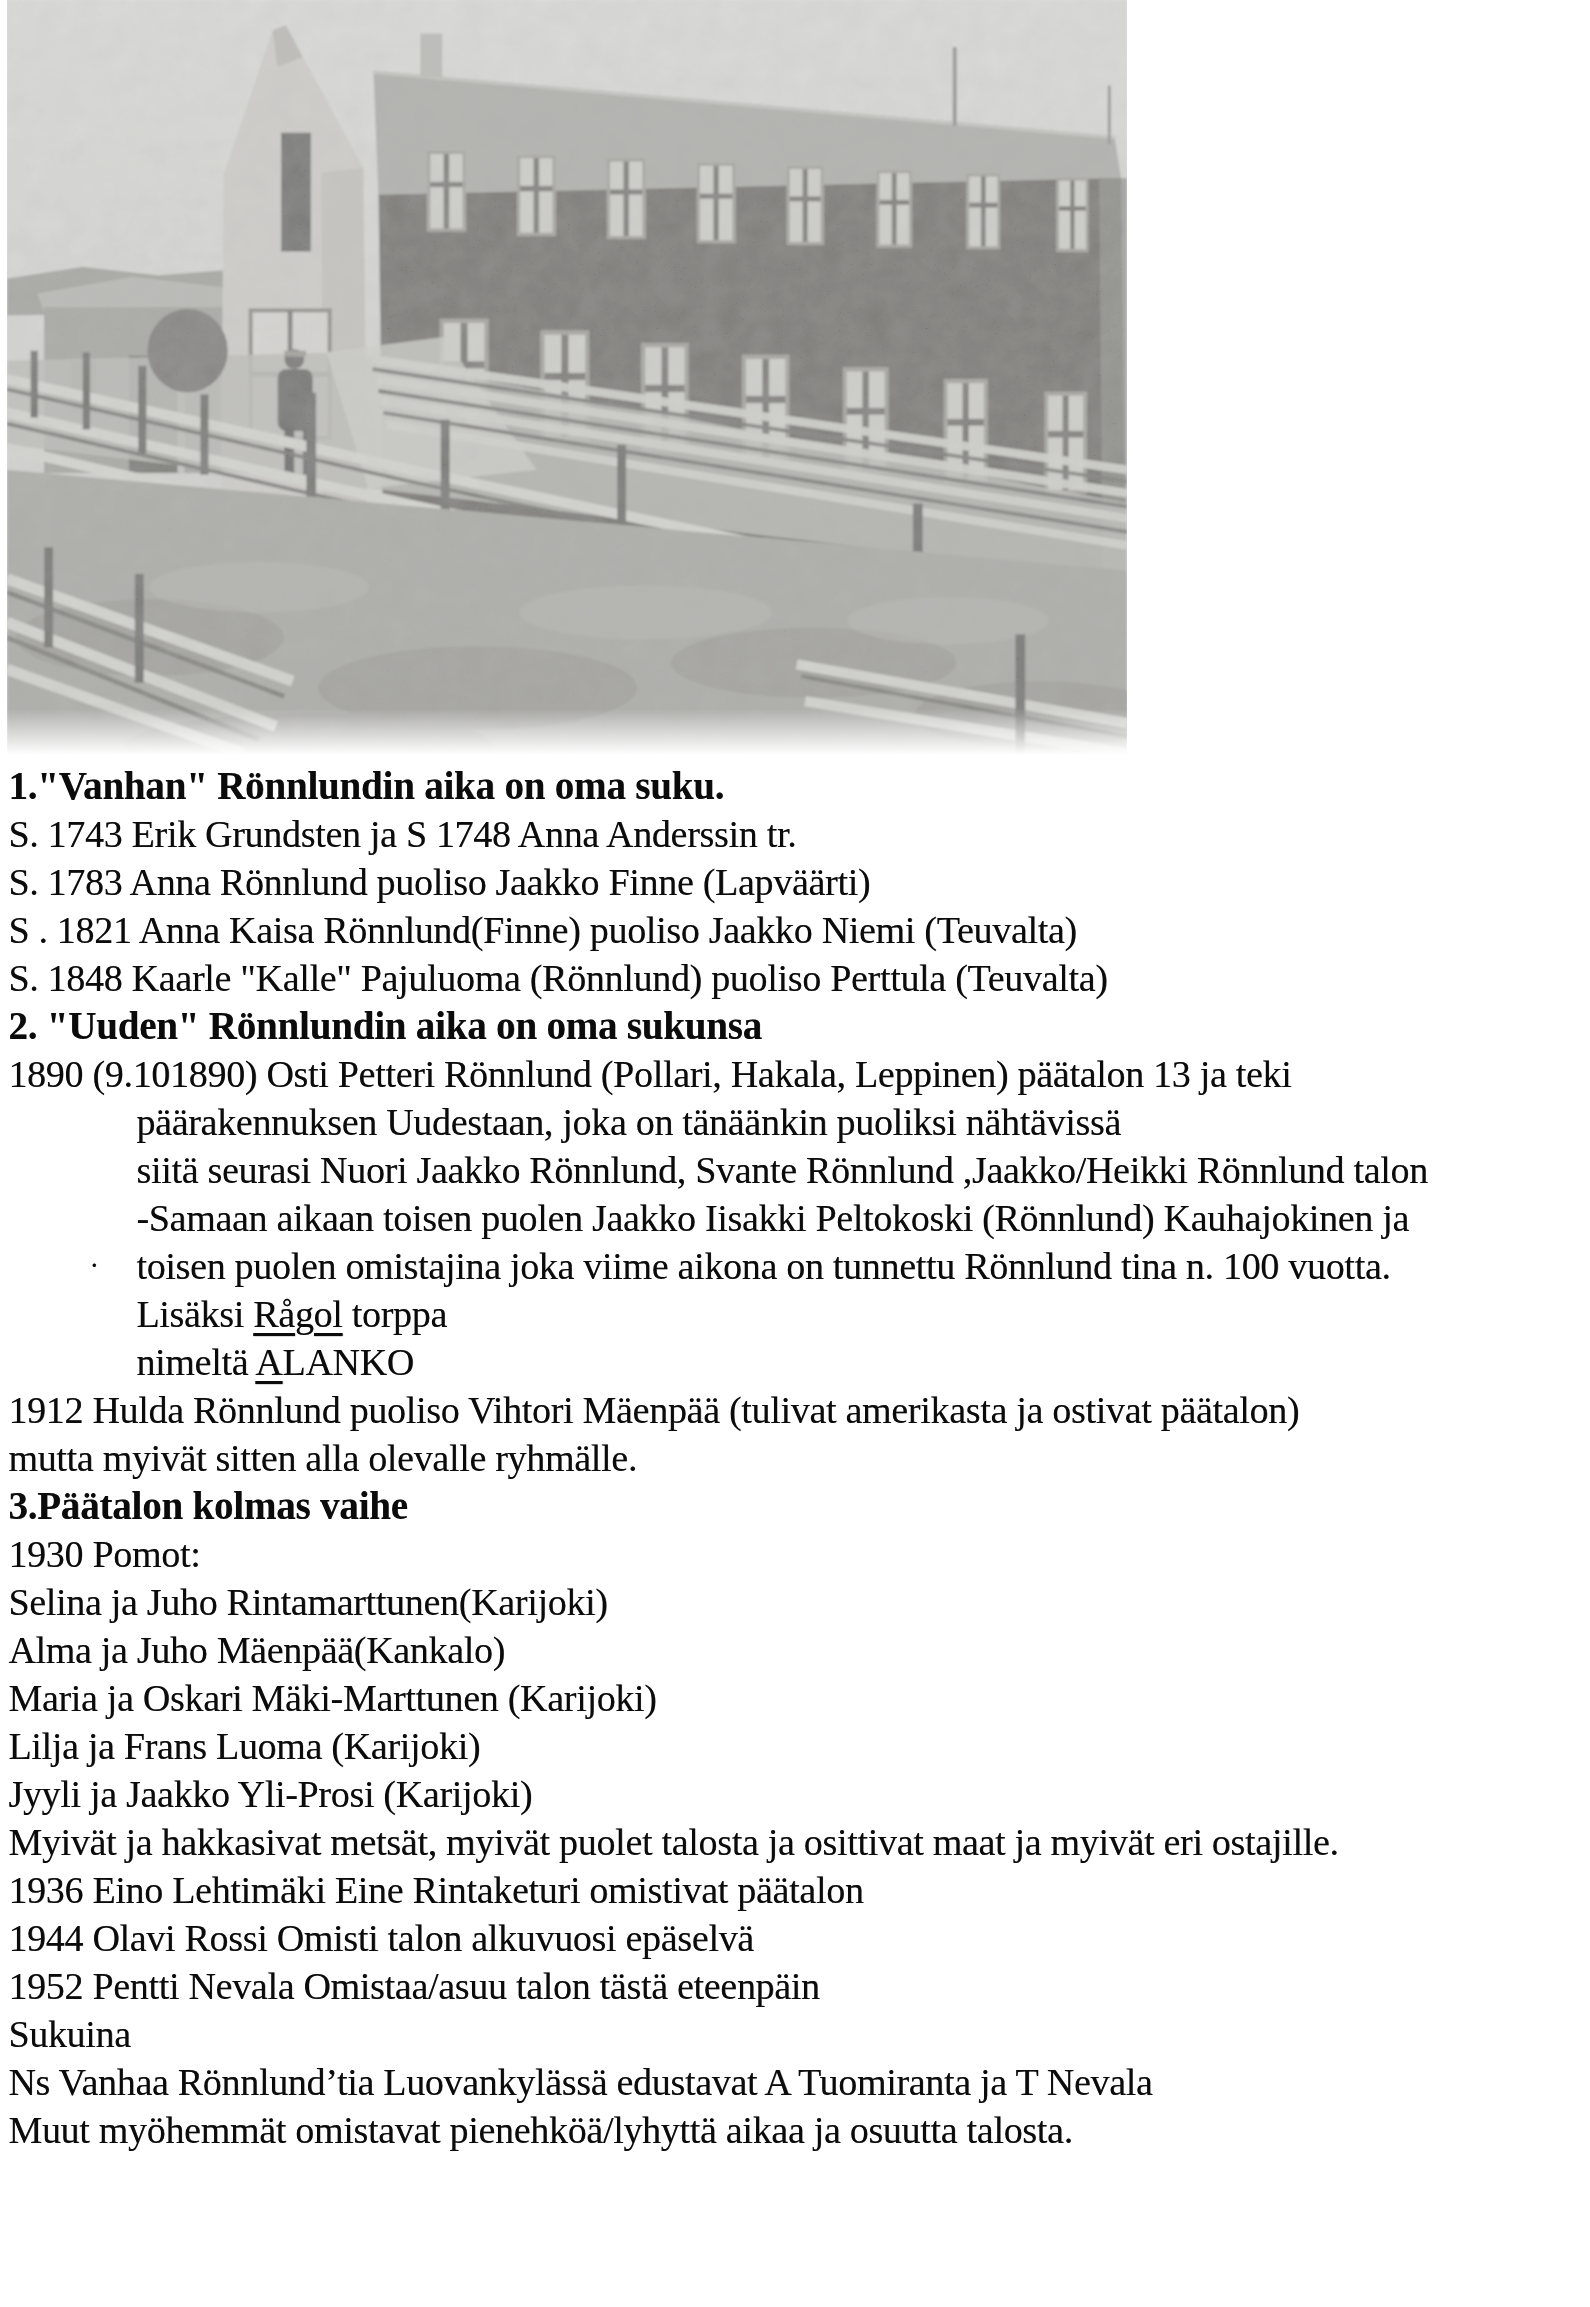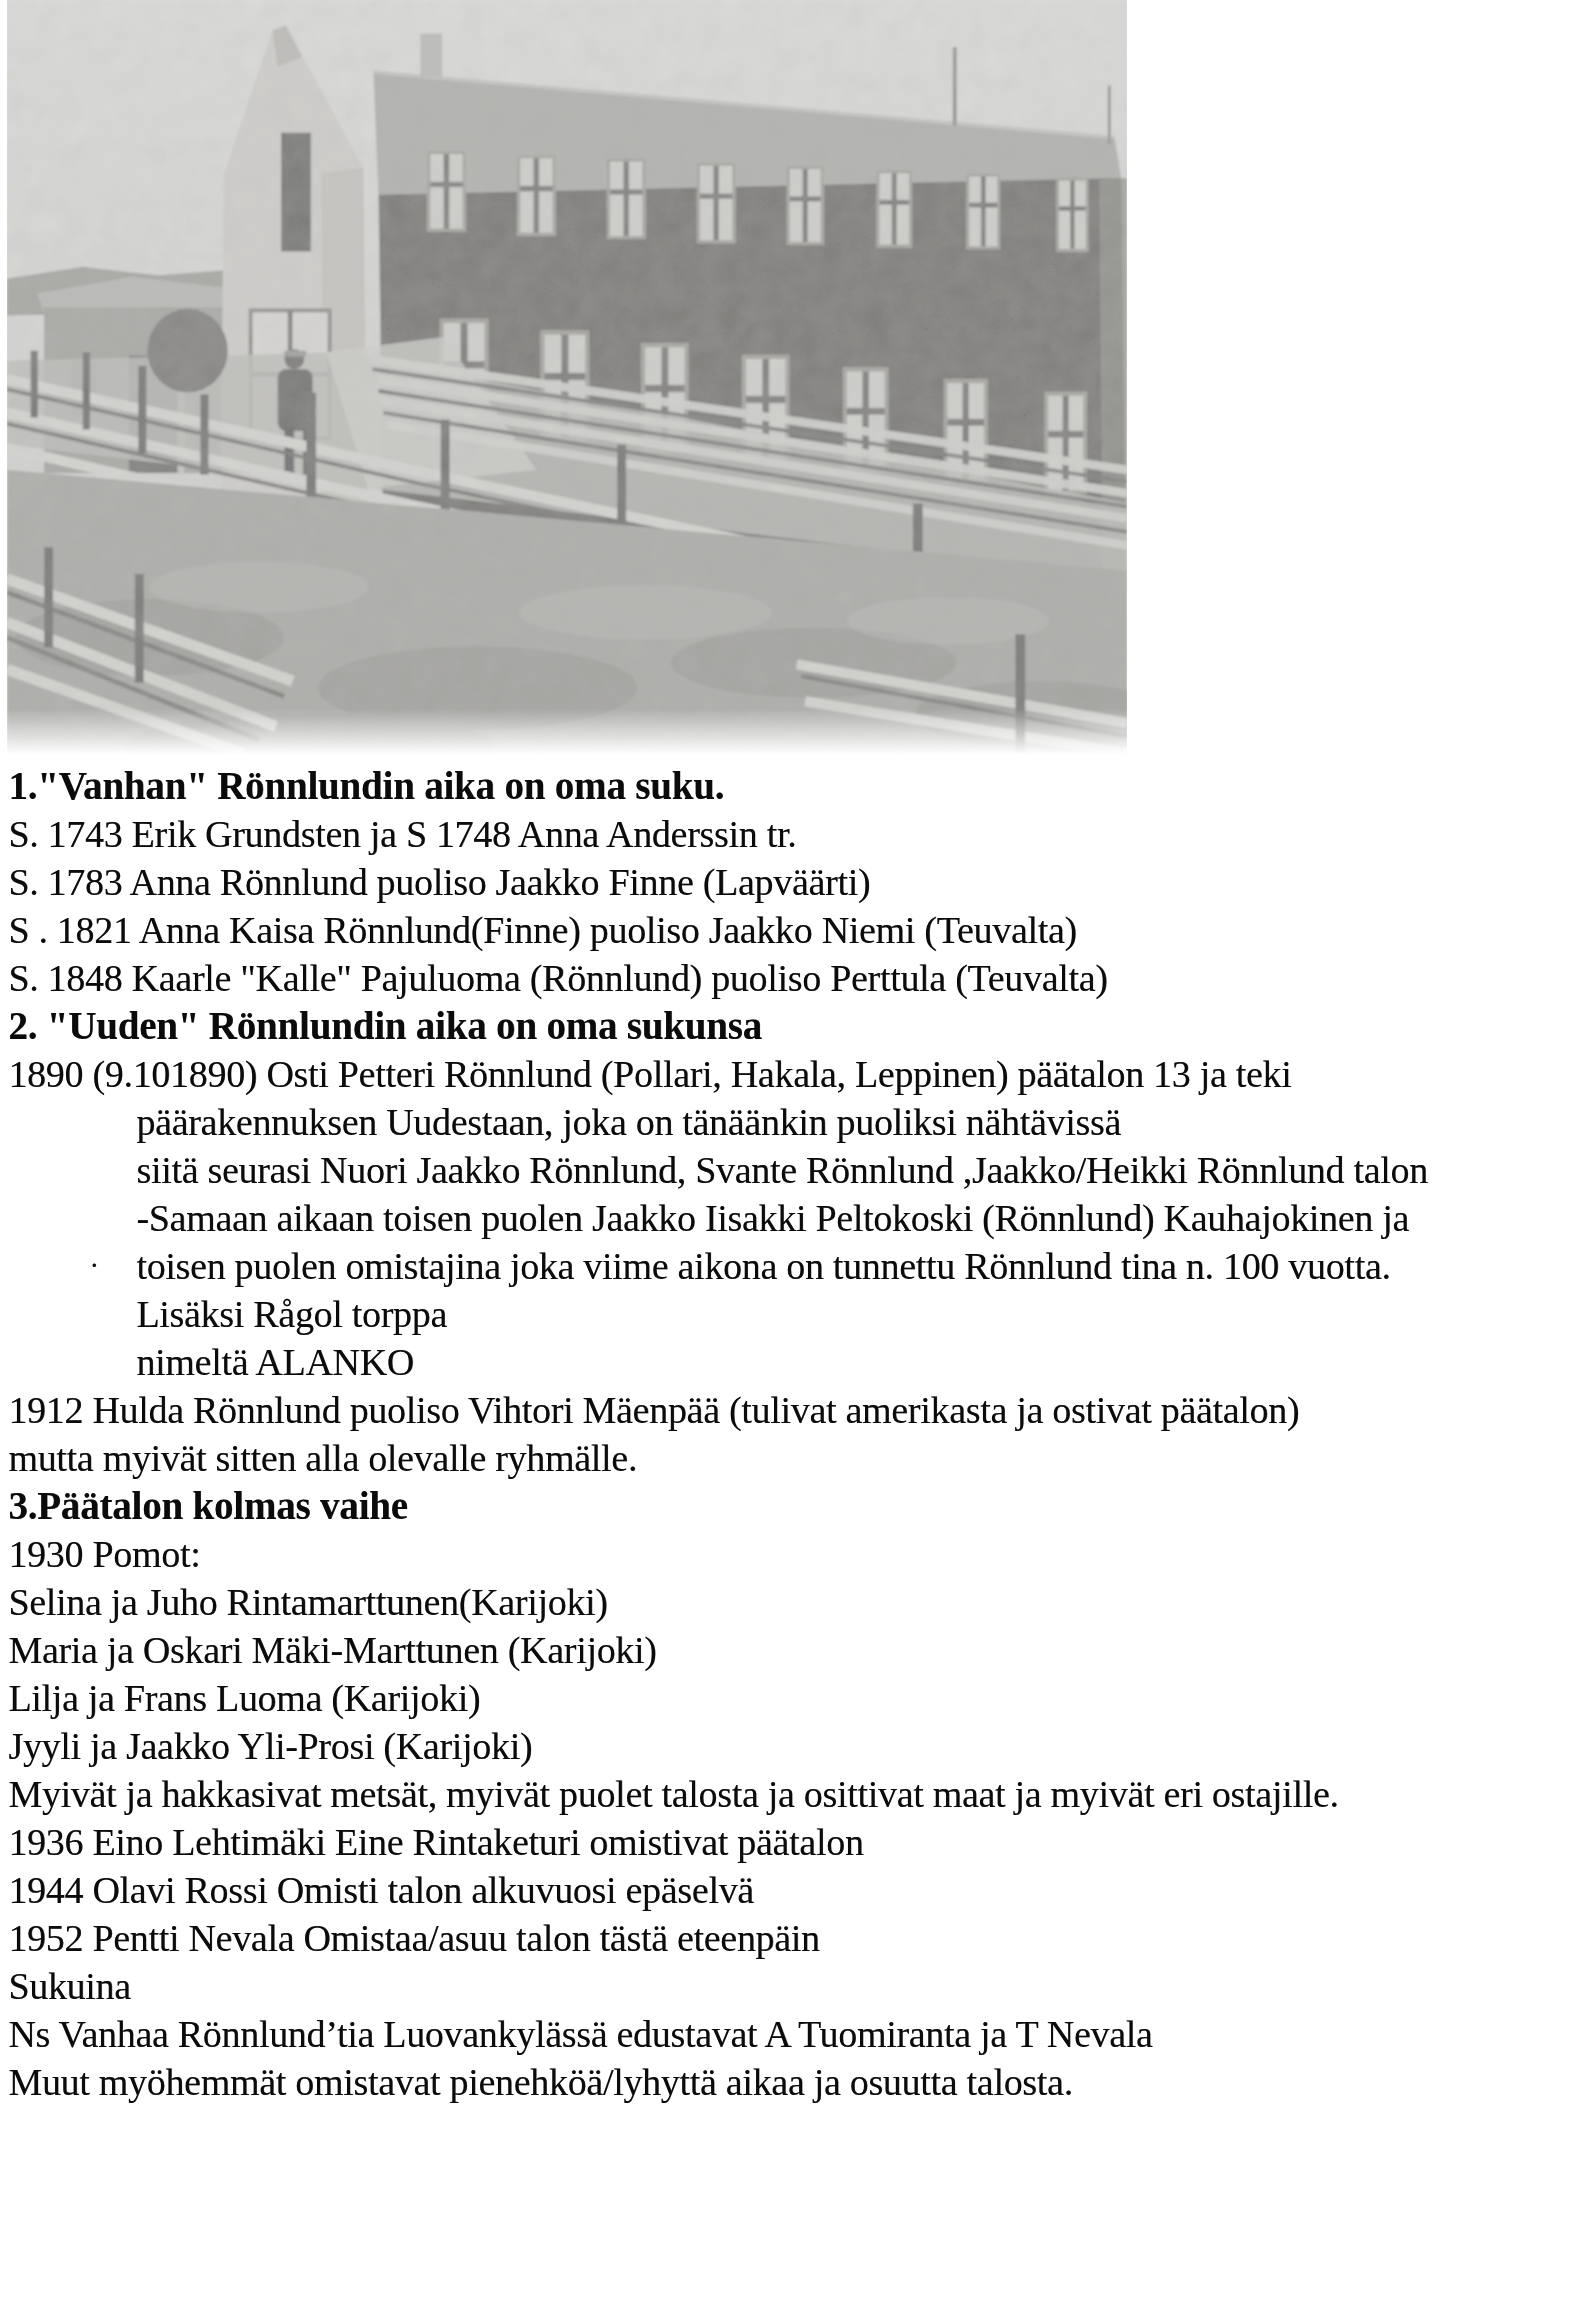--- a/index.html
+++ b/index.html
@@ -13,21 +13,21 @@
   .text-block{position:absolute;left:8.4px;top:762px;width:1577px;}
   .line{
     position:relative;
     font-family:"Liberation Serif","DejaVu Serif",serif;
     font-size:38px;line-height:48px;height:48px;
     letter-spacing:-0.3px;color:#0b0b0b;white-space:nowrap;
     text-shadow:0.3px 0.3px 0 rgba(0,0,0,0.5);
   }
   .line.bold{font-weight:bold;font-size:39px;letter-spacing:-0.2px;}
   .line.indent{padding-left:128px;}
-  .u{text-decoration-thickness:3.4px;text-underline-offset:5.9px;}
+  .u{text-decoration:underline;text-decoration-thickness:3.4px;text-underline-offset:5.9px;}
   .margin-dot{position:absolute;left:81px;top:0;font-size:28.5px;}
 </style>
 </head>
 <body>
 
 <div class="page">
 
   <div class="photo-wrap" aria-label="Black-and-white photograph of the old Rönnlund farmhouse: large dark two-storey log house, white gabled tower building, grey barn at left, split-rail fences and a person standing in the yard">
     <svg viewBox="0 0 1333 900" preserveAspectRatio="none">
       <defs>
@@ -211,20 +211,21 @@
       <div class="line indent"><span>siitä seurasi Nuori Jaakko Rönnlund, Svante Rönnlund ,Jaakko/Heikki Rönnlund talon</span></div>
       <div class="line indent"><span>-Samaan aikaan toisen puolen Jaakko Iisakki Peltokoski (Rönnlund) Kauhajokinen ja</span></div>
       <div class="line indent"><span class="margin-dot">·</span><span>toisen puolen omistajina joka viime aikona on tunnettu Rönnlund tina n. 100 vuotta.</span></div>
       <div class="line indent"><span>Lisäksi </span><span class="u">Rågol</span><span> torppa</span></div>
       <div class="line indent"><span>nimeltä </span><span class="u">A</span><span>LANKO</span></div>
       <div class="line"><span>1912 Hulda Rönnlund puoliso Vihtori Mäenpää (tulivat amerikasta ja ostivat päätalon)</span></div>
       <div class="line"><span>mutta myivät sitten alla olevalle ryhmälle.</span></div>
       <div class="line bold"><span>3.Päätalon kolmas vaihe</span></div>
       <div class="line"><span>1930 Pomot:</span></div>
       <div class="line"><span>Selina ja Juho Rintamarttunen(Karijoki)</span></div>
+      <div class="line"><span>Alma ja Juho Mäenpää(Kankalo)</span></div>
       <div class="line"><span>Maria ja Oskari Mäki-Marttunen (Karijoki)</span></div>
       <div class="line"><span>Lilja ja Frans Luoma (Karijoki)</span></div>
       <div class="line"><span>Jyyli ja Jaakko Yli-Prosi (Karijoki)</span></div>
       <div class="line"><span>Myivät ja hakkasivat metsät, myivät puolet talosta ja osittivat maat ja myivät eri ostajille.</span></div>
       <div class="line"><span>1936 Eino Lehtimäki Eine Rintaketuri omistivat päätalon</span></div>
       <div class="line"><span>1944 Olavi Rossi Omisti talon alkuvuosi epäselvä</span></div>
       <div class="line"><span>1952 Pentti Nevala Omistaa/asuu talon tästä eteenpäin</span></div>
       <div class="line"><span>Sukuina</span></div>
       <div class="line"><span>Ns Vanhaa Rönnlund’tia Luovankylässä edustavat A Tuomiranta ja T Nevala</span></div>
       <div class="line"><span>Muut myöhemmät omistavat pienehköä/lyhyttä aikaa ja osuutta talosta.</span></div>

